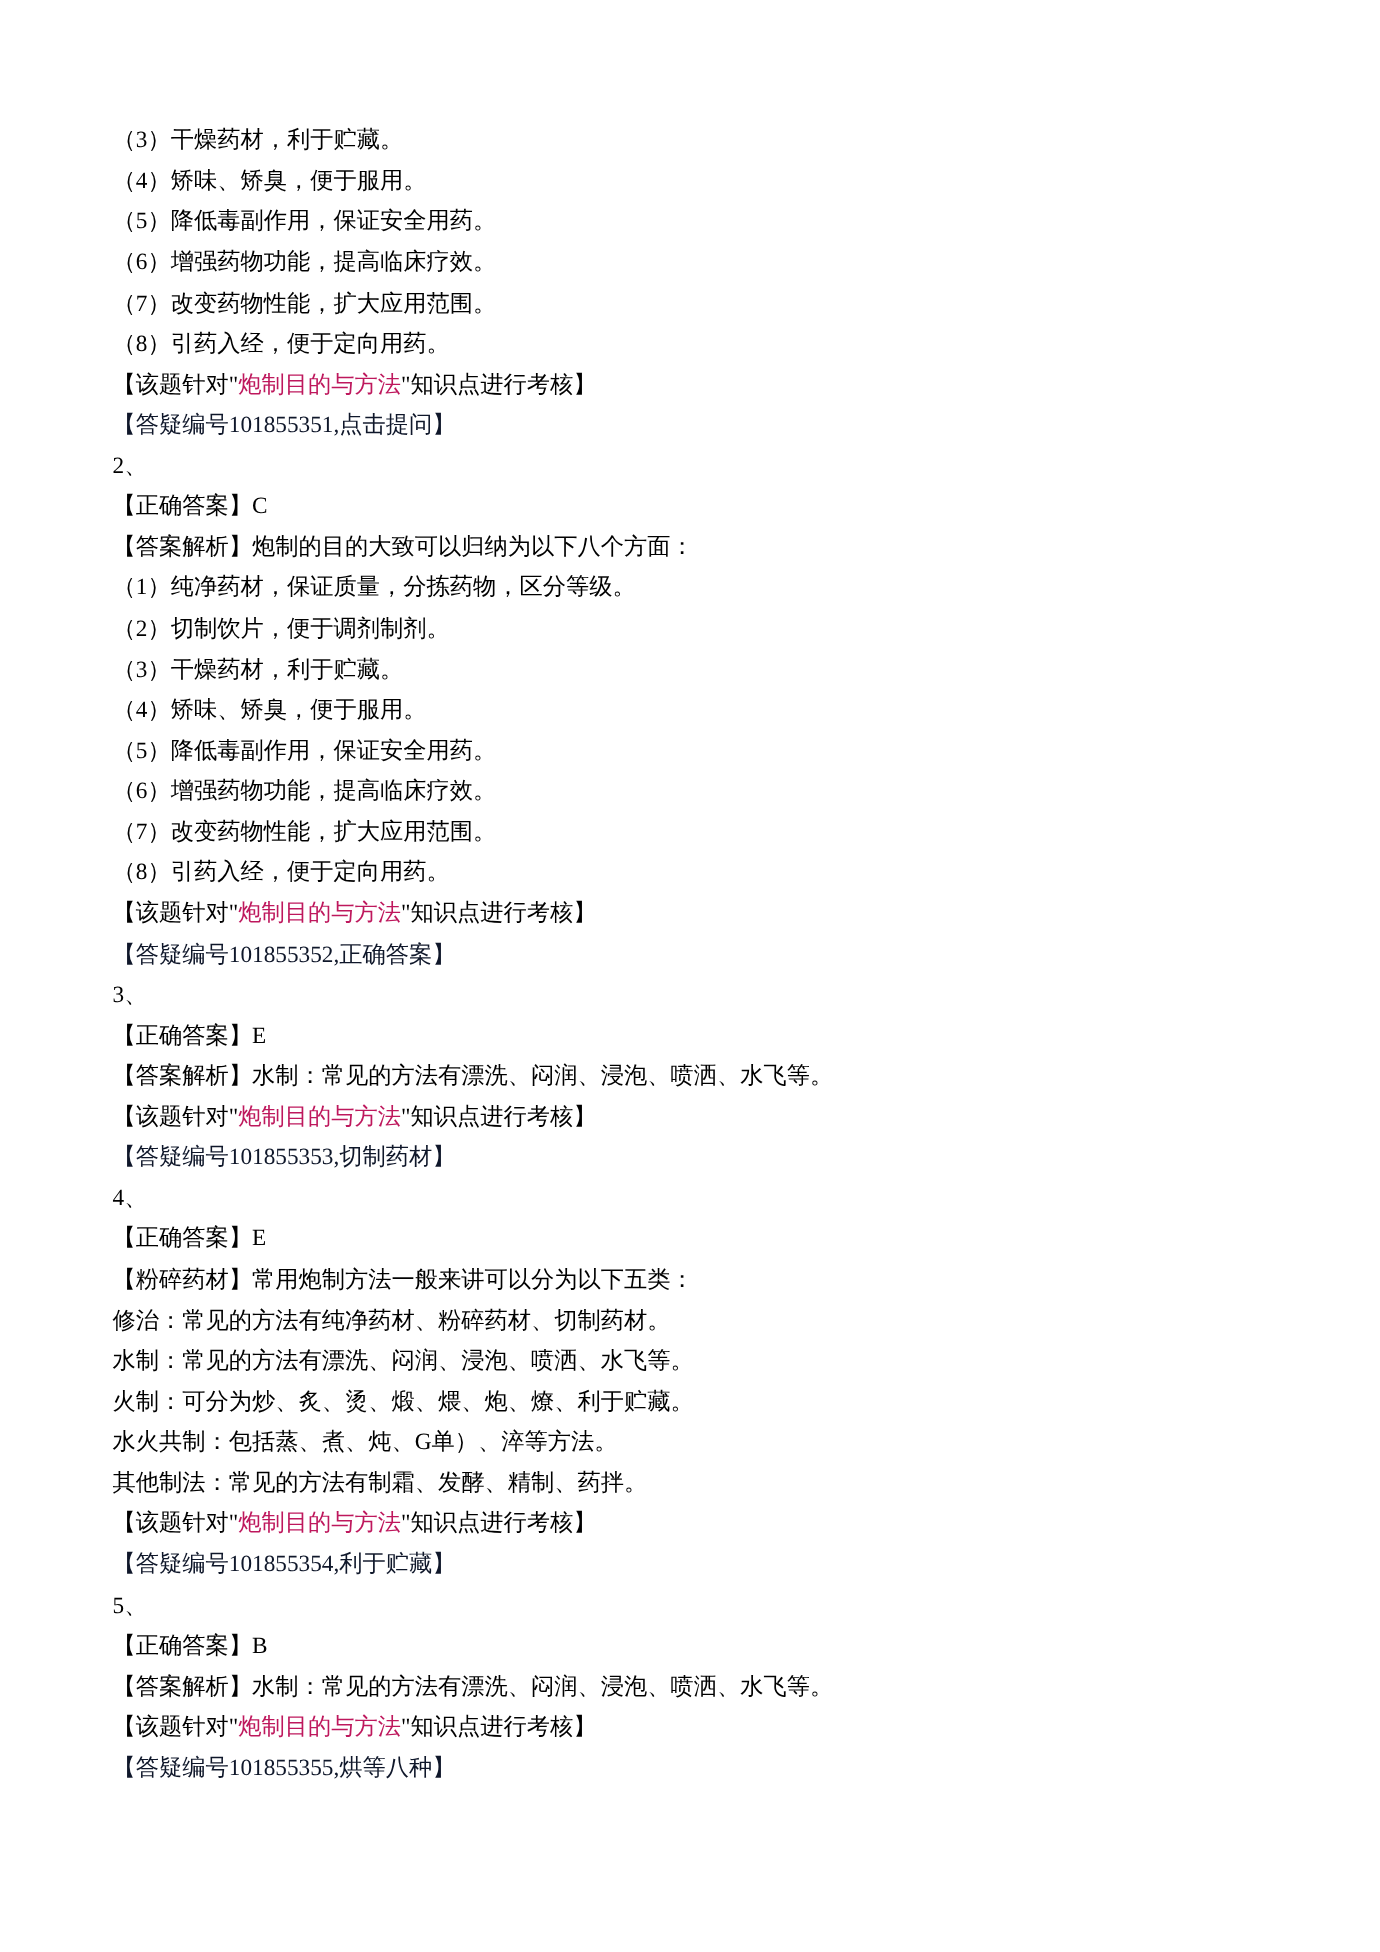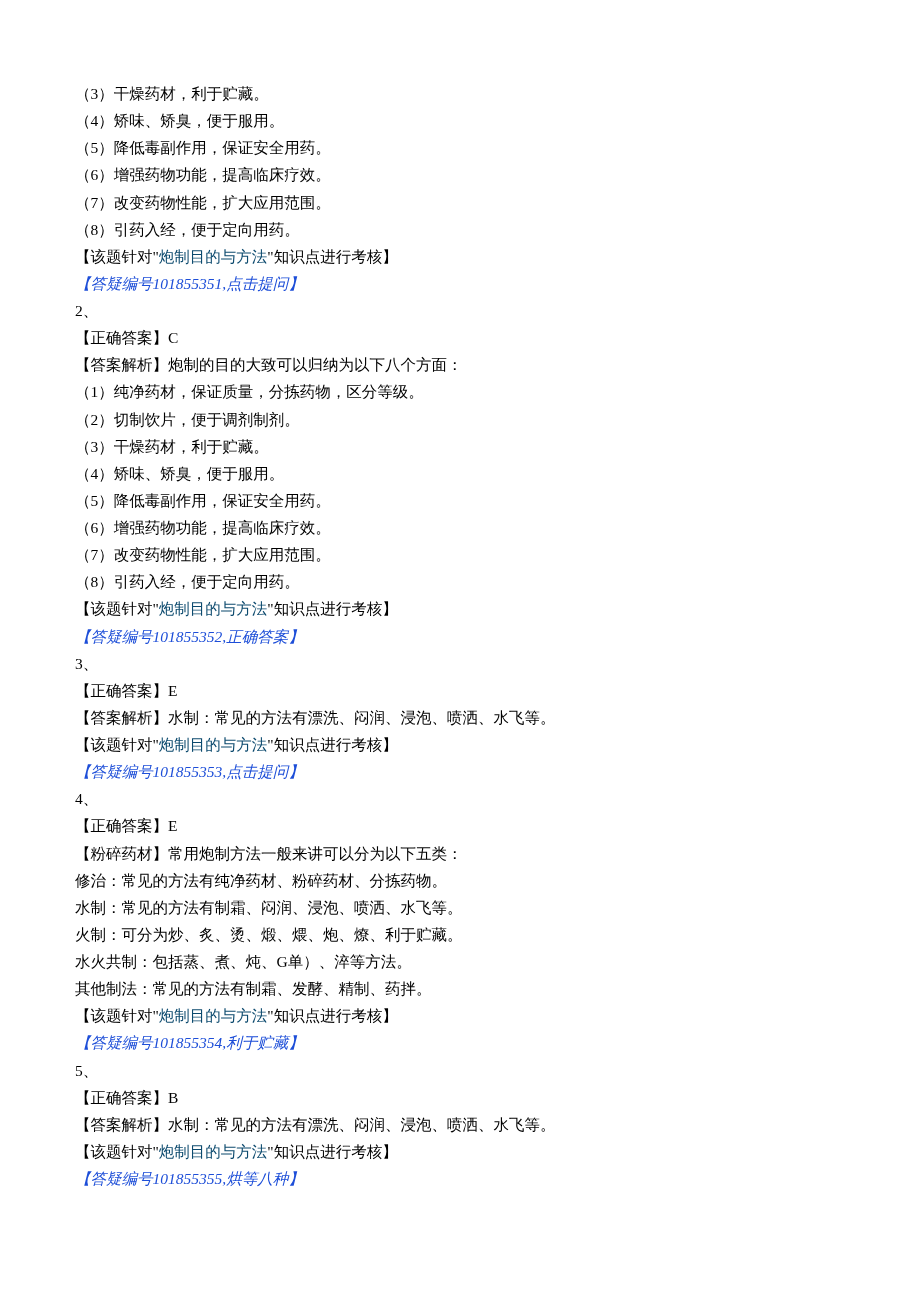--- a/index.html
+++ b/index.html
@@ -10,25 +10,24 @@
     line-height: 1.75;
     color: #000;
     background: #fff;
     width: 920px;
     box-sizing: border-box;
   }
   .line {
     white-space: pre-wrap;
   }
   .green {
-    color: #0c4a6e;
+    color: #be185d;
   }
   .blue {
-    color: #1d4ed8;
-    font-style: italic;
+    color: #0f172a;
   }
 </style>
 </head>
 <body>
 
 <div class="line">（3）干燥药材，利于贮藏。</div>
 <div class="line">（4）矫味、矫臭，便于服用。</div>
 <div class="line">（5）降低毒副作用，保证安全用药。</div>
 <div class="line">（6）增强药物功能，提高临床疗效。</div>
 <div class="line">（7）改变药物性能，扩大应用范围。</div>
@@ -47,27 +46,27 @@
 <div class="line">（6）增强药物功能，提高临床疗效。</div>
 <div class="line">（7）改变药物性能，扩大应用范围。</div>
 <div class="line">（8）引药入经，便于定向用药。</div>
 <div class="line"><span>【该题针对"</span><span class="green">炮制目的与方法</span><span>"知识点进行考核】</span></div>
 <div class="line"><span class="blue">【答疑编号101855352,正确答案】</span></div>
 
 <div class="line">3、</div>
 <div class="line">【正确答案】E</div>
 <div class="line">【答案解析】水制：常见的方法有漂洗、闷润、浸泡、喷洒、水飞等。</div>
 <div class="line"><span>【该题针对"</span><span class="green">炮制目的与方法</span><span>"知识点进行考核】</span></div>
-<div class="line"><span class="blue">【答疑编号101855353,点击提问】</span></div>
+<div class="line"><span class="blue">【答疑编号101855353,切制药材】</span></div>
 
 <div class="line">4、</div>
 <div class="line">【正确答案】E</div>
 <div class="line">【粉碎药材】常用炮制方法一般来讲可以分为以下五类：</div>
-<div class="line">修治：常见的方法有纯净药材、粉碎药材、分拣药物。</div>
-<div class="line">水制：常见的方法有制霜、闷润、浸泡、喷洒、水飞等。</div>
+<div class="line">修治：常见的方法有纯净药材、粉碎药材、切制药材。</div>
+<div class="line">水制：常见的方法有漂洗、闷润、浸泡、喷洒、水飞等。</div>
 <div class="line">火制：可分为炒、炙、烫、煅、煨、炮、燎、利于贮藏。</div>
 <div class="line">水火共制：包括蒸、煮、炖、G单）、淬等方法。</div>
 <div class="line">其他制法：常见的方法有制霜、发酵、精制、药拌。</div>
 <div class="line"><span>【该题针对"</span><span class="green">炮制目的与方法</span><span>"知识点进行考核】</span></div>
 <div class="line"><span class="blue">【答疑编号101855354,利于贮藏】</span></div>
 
 <div class="line">5、</div>
 <div class="line">【正确答案】B</div>
 <div class="line">【答案解析】水制：常见的方法有漂洗、闷润、浸泡、喷洒、水飞等。</div>
 <div class="line"><span>【该题针对"</span><span class="green">炮制目的与方法</span><span>"知识点进行考核】</span></div>

